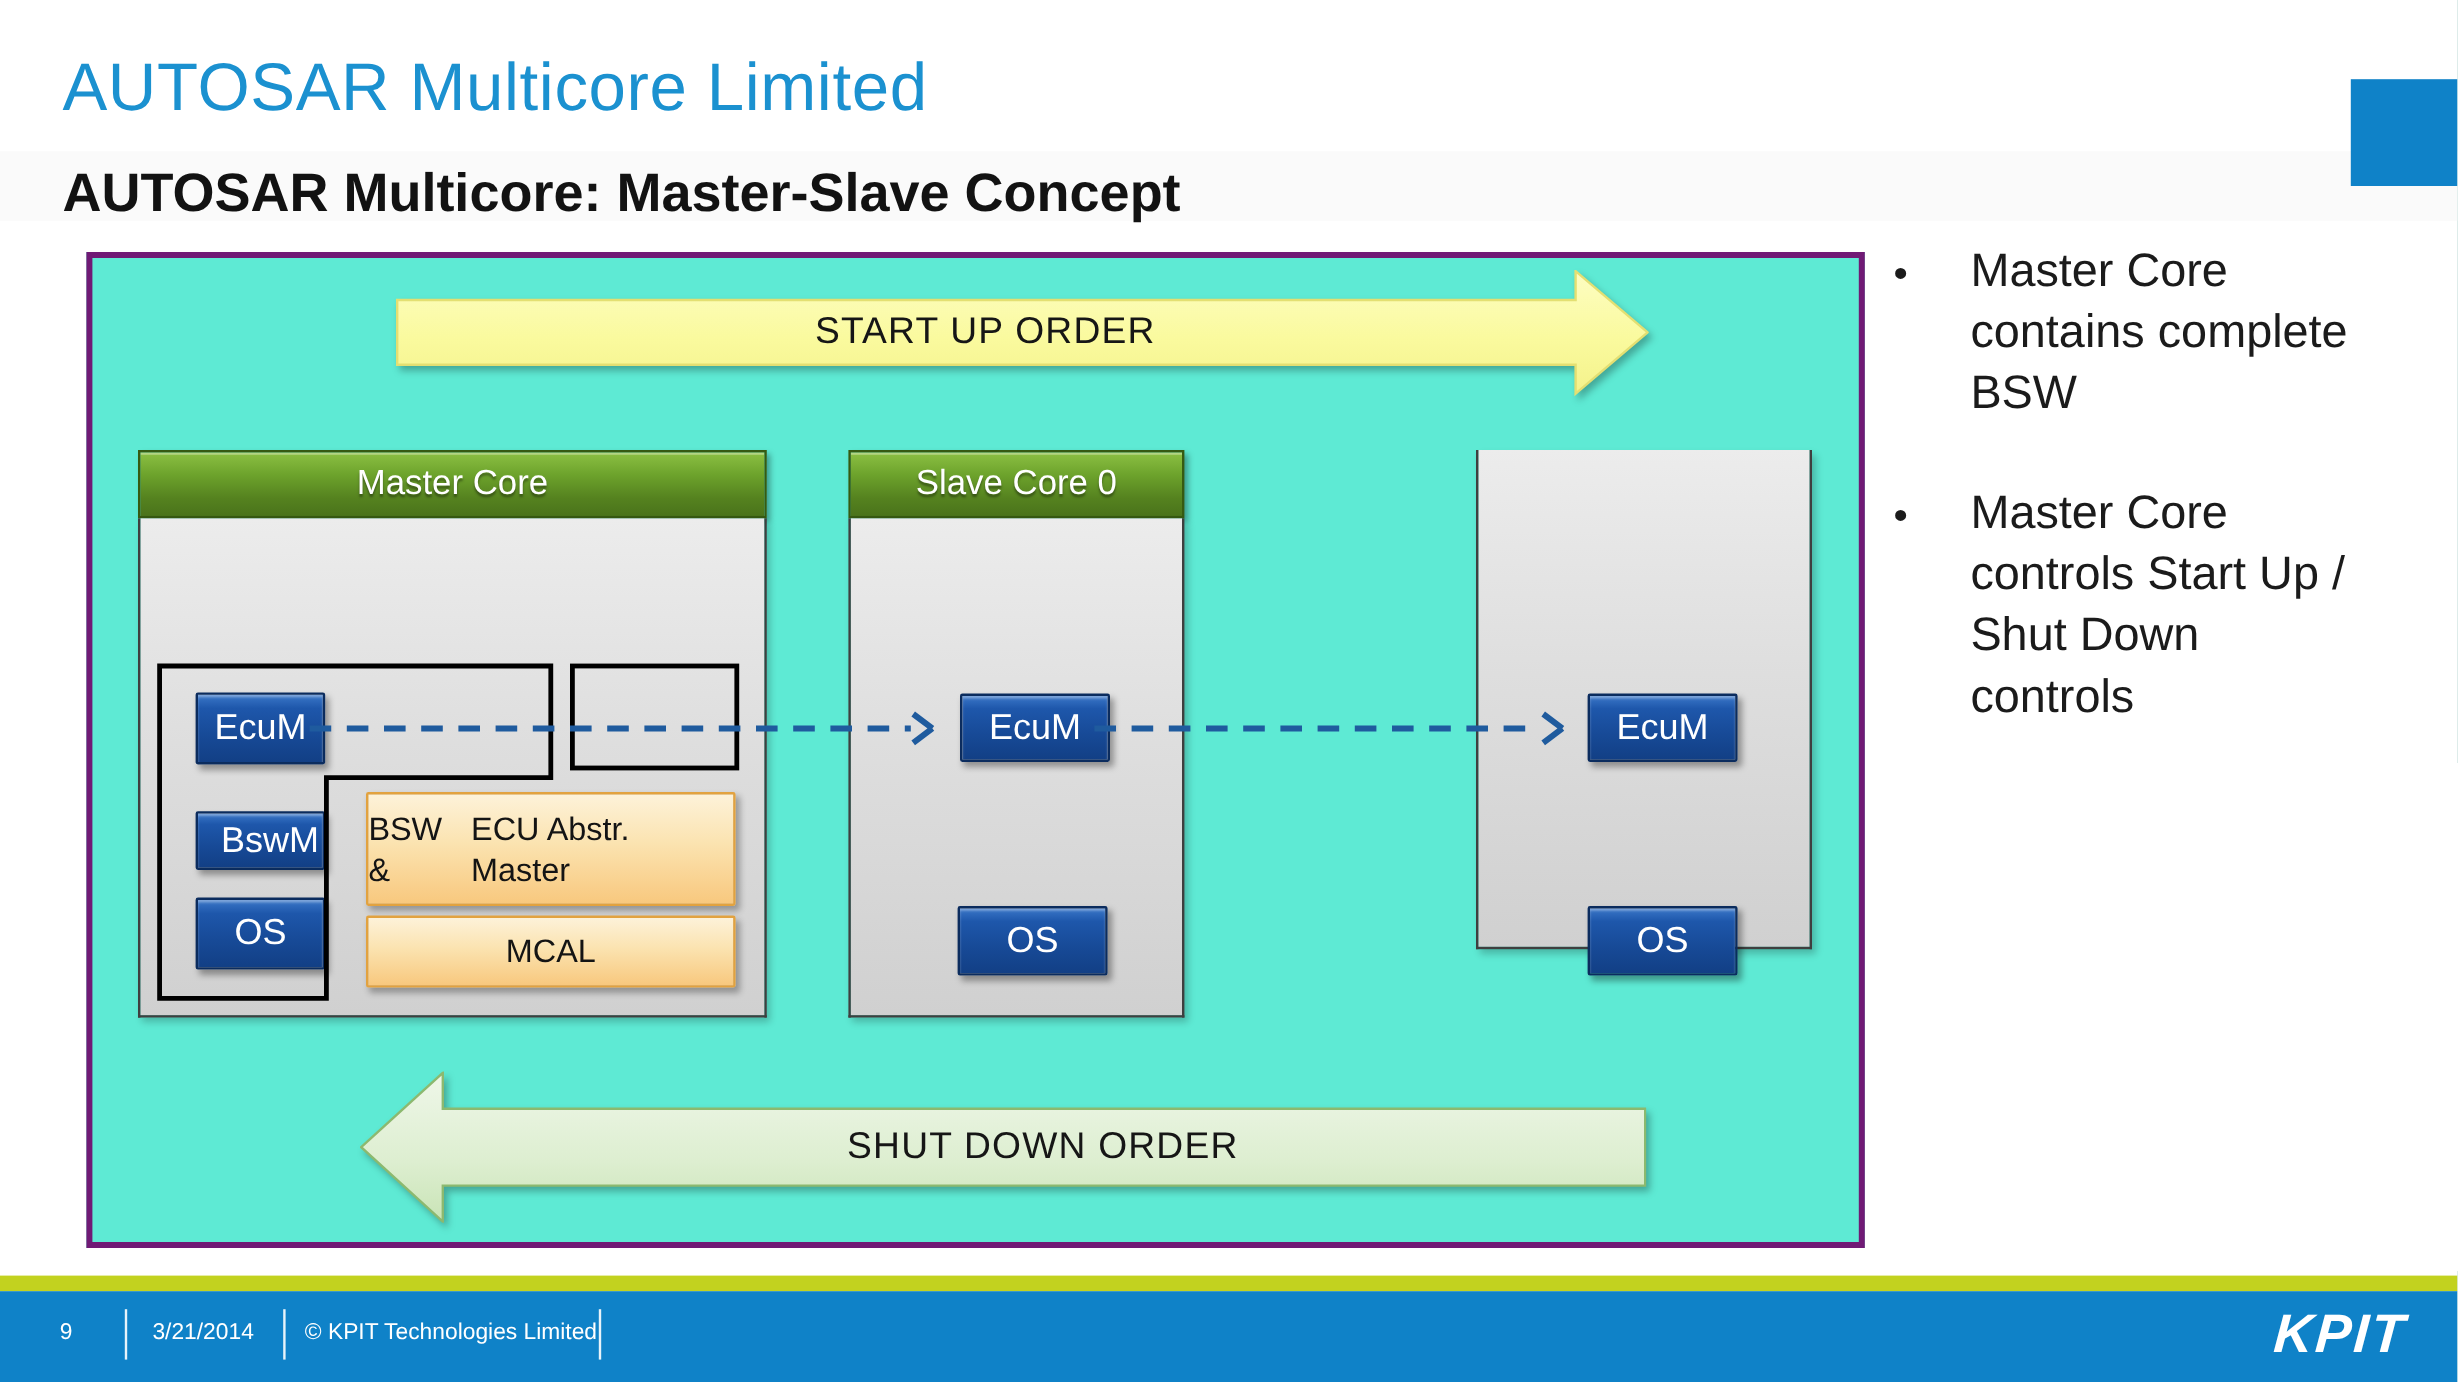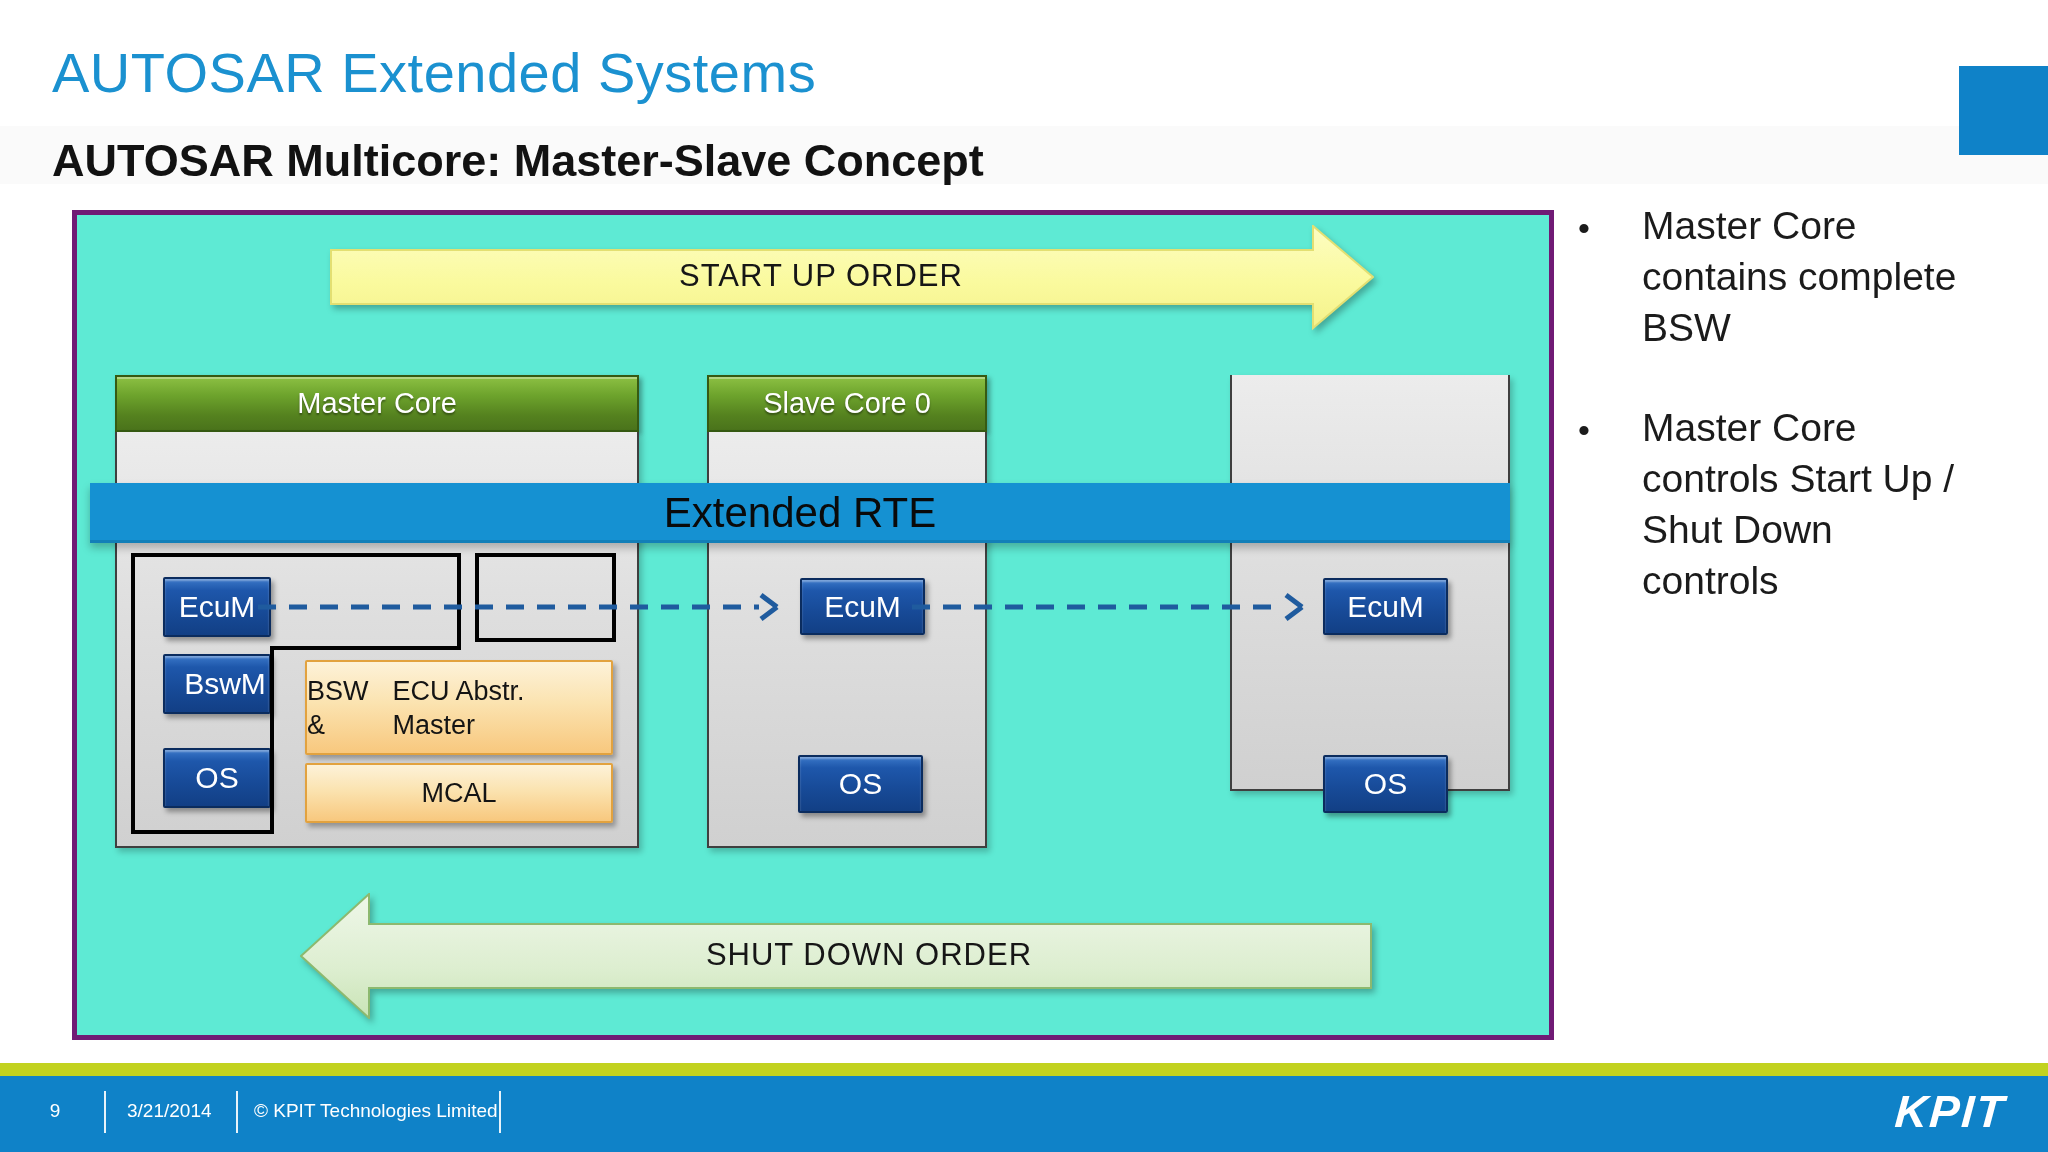--- a/index.html
+++ b/index.html
@@ -62,21 +62,21 @@
   .footer-sep{position:absolute;top:1091px;width:2px;height:42px;background:rgba(255,255,255,.9);}
   .kpit-logo{position:absolute;left:1895px;top:1086px;color:#ffffff;font-size:45px;font-weight:700;
              font-style:italic;letter-spacing:2px;transform:skewX(-4deg);}
 </style>
 </head>
 <body>
 
 <div class="slide">
 
   <div class="subtitle-band"></div>
-  <div class="slide-title">AUTOSAR Extended Systems</div>
+  <div class="slide-title">AUTOSAR Multicore Limited</div>
   <div class="slide-subtitle">AUTOSAR Multicore: Master-Slave Concept</div>
   <div class="accent-square"></div>
 
   <div class="frame">
 
     <svg class="big-arrow" style="left:253px;top:10px" width="1044" height="106" viewBox="0 0 1044 106">
       <defs>
         <linearGradient id="gradY" x1="0" y1="0" x2="0" y2="1">
           <stop offset="0" stop-color="#fdfdc2"></stop>
             <stop offset="0.55" stop-color="#fafa9e"></stop>
@@ -104,26 +104,23 @@
       <div class="col-body"></div>
     </div>
     <div class="col" style="left:630px;top:160px;">
       <div class="col-header">Slave Core 0</div>
       <div class="col-body"></div>
     </div>
     <div class="col" style="left:1153px;top:160px;">
       <div class="col-body"></div>
     </div>
 
-    <div class="rte-band">
-      <span>Extended RTE</span>
-    </div>
 
     <div class="blue-box" style="left:73px;top:362px;width:108px;height:60px;">EcuM</div>
-    <div class="blue-box" style="left:73px;top:439px;width:108px;height:60px;padding-left:16px;">BswM</div>
+    <div class="blue-box" style="left:73px;top:461px;width:108px;height:49px;padding-left:16px;">BswM</div>
     <div class="blue-box" style="left:73px;top:533px;width:108px;height:60px;">OS</div>
     <div class="orange-box" style="left:228px;top:445px;width:308px;height:95px;">
       <span>BSW &amp;</span>
       <span>ECU Abstr. Master</span>
     </div>
     <div class="orange-box" style="left:228px;top:548px;width:308px;height:60px;">MCAL</div>
 
     <div class="blue-box" style="left:710px;top:363px;width:125px;height:57px;">EcuM</div>
     <div class="blue-box" style="left:708px;top:540px;width:125px;height:58px;">OS</div>
     <div class="blue-box" style="left:1233px;top:363px;width:125px;height:57px;">EcuM</div>

